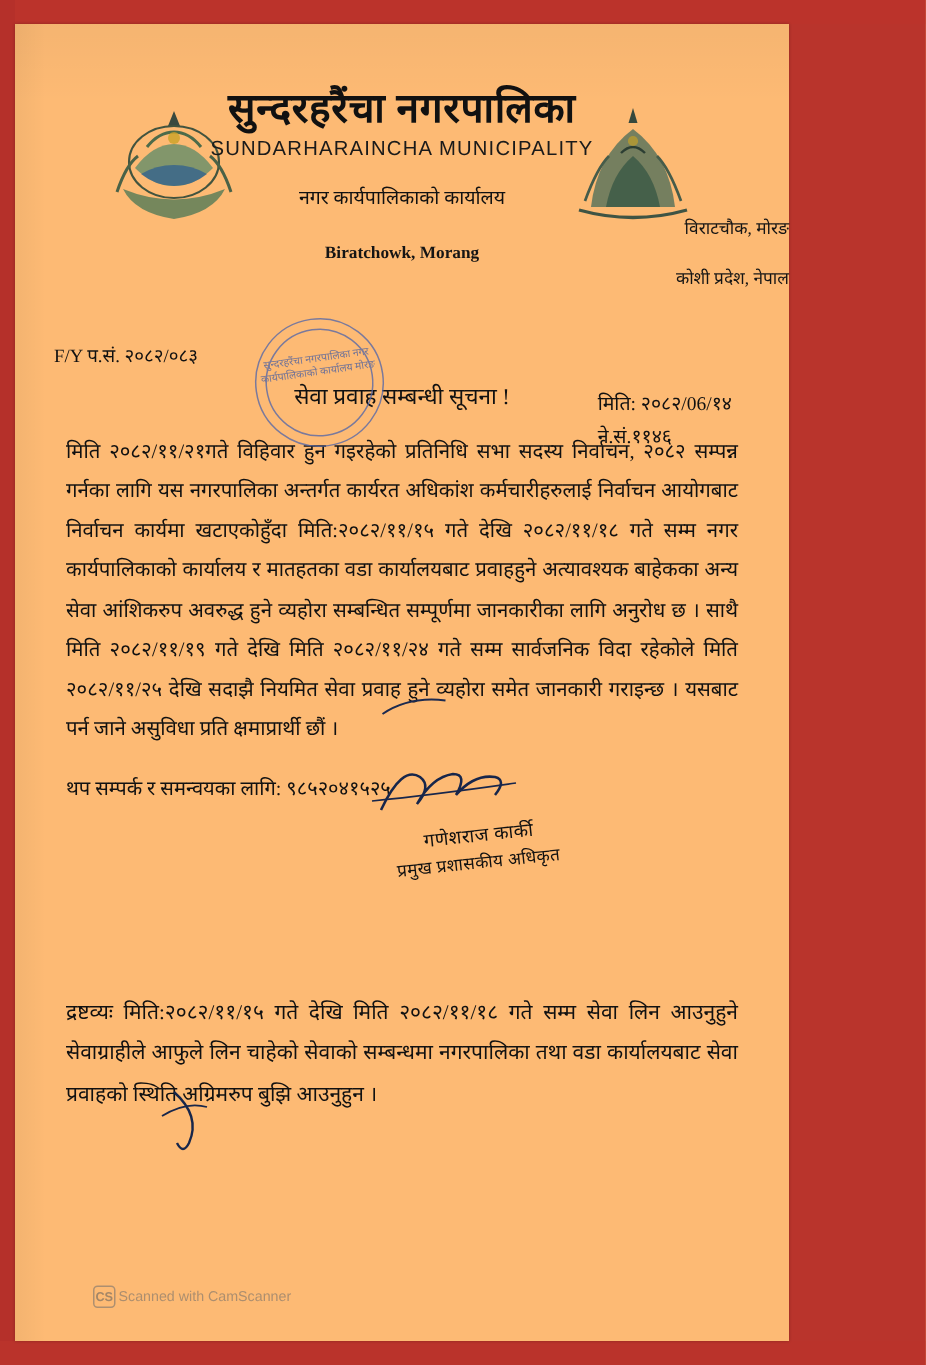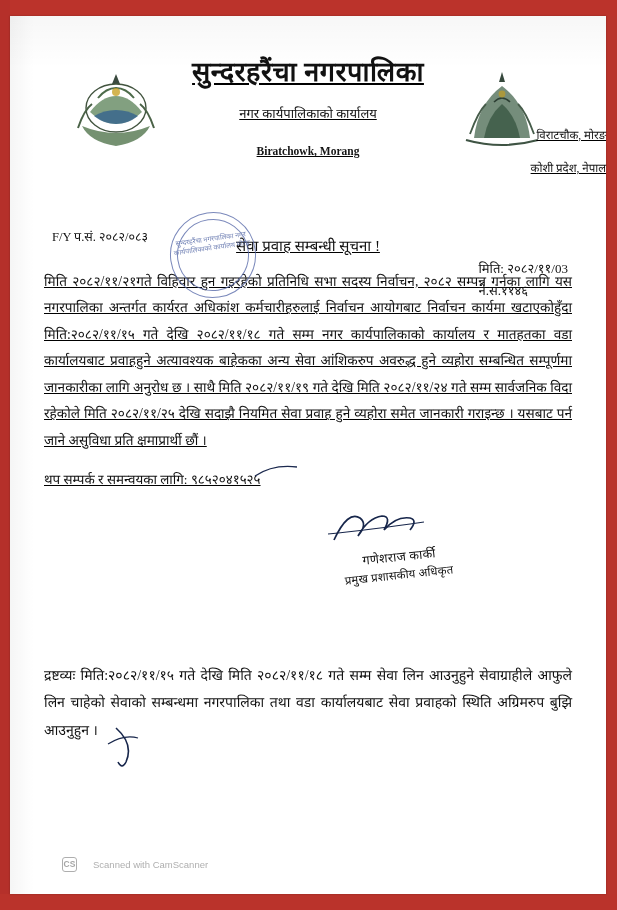--- a/index.html
+++ b/index.html
@@ -12,24 +12,23 @@
   #page {
     position: relative;
     width: 617px; height: 910px;
     overflow: hidden;
     background: #b9342c;
   }
   
   #paper {
     position: absolute;
     left: 10px; top: 16px;
-    width: 596px; height: 878px;
-    background: #ffffff;
+    width: 516px; height: 878px;
+    background: #fdba74;
     box-shadow: 0 0 2px rgba(0,0,0,0.25);
-    text-decoration: underline;
   }
   #paper:before {
     content: "";
     position: absolute;
     left: 0; top: 0; right: 0; bottom: 0;
     background:
       linear-gradient(180deg, rgba(0,0,0,0.03), rgba(0,0,0,0) 6%),
       linear-gradient(90deg, rgba(0,0,0,0.04), rgba(0,0,0,0) 4%);
     pointer-events: none;
   }
@@ -116,21 +115,21 @@
     content: "";
     position: absolute;
     left: 6px; top: 6px; right: 6px; bottom: 6px;
     border: 1px solid #5668a8;
     border-radius: 50%;
   }
 
   
   .ref-left {
     position: absolute;
-    left: 42px; top: 212px;
+    left: 26px; top: 212px;
     font-size: 12.5px;
     color: #111;
   }
   .ref-right {
     position: absolute;
     right: 38px; top: 242px;
     font-size: 13px;
     color: #111;
     text-align: left;
     line-height: 1.7;
@@ -197,21 +196,21 @@
     left: 96px; top: 706px;
     width: 60px; height: 46px;
   }
 
   
   .cs {
     position: absolute;
     left: 20px; bottom: 22px;
     display: flex;
     align-items: center;
-    gap: 16px;
+    gap: 2px;
     opacity: 0.55;
     padding-left: 32px;
   }
   .cs-badge {
     width: 15px; height: 15px;
     border: 1.4px solid #6d6d6d;
     border-radius: 3px;
     font-size: 8.5px;
     line-height: 12px;
     text-align: center;
@@ -266,33 +265,34 @@
           <path d="M40 34 q8 -8 16 0" stroke="#2c3e33" stroke-width="1.6" fill="none"></path>
           <circle cx="48" cy="26" r="3.4" fill="#b89b2e" opacity="0.8"></circle>
           <path d="M16 66 q8 -22 16 -30" stroke="#465c4a" stroke-width="1.8" fill="none"></path>
           <path d="M80 66 q-8 -22 -16 -30" stroke="#465c4a" stroke-width="1.8" fill="none"></path>
         </g>
       </svg>
     </div>
 
     <div class="header">
       <div class="np-title">सुन्दरहरैंचा नगरपालिका</div>
+      <div class="en-title">SUNDARHARAINCHA MUNICIPALITY</div>
       <div class="np-sub">नगर कार्यपालिकाको कार्यालय</div>
       <div class="addr">
         <div class="np">विराटचौक, मोरङ</div>
         <div>Biratchowk, Morang</div>
         <div class="np">कोशी प्रदेश, नेपाल</div>
       </div>
     </div>
 
     <div class="stamp">सुन्दरहरैंचा नगरपालिका नगर कार्यपालिकाको कार्यालय मोरङ</div>
 
     <div class="ref-left">F/Y प.सं. २०८२/०८३</div>
     <div class="ref-right">
-      <div>मिति: २०८२/११/03</div>
+      <div>मिति: २०८२/06/१४</div>
       <div>ने.सं.११४६</div>
     </div>
 
     <div class="subject">सेवा प्रवाह सम्बन्धी सूचना !</div>
 
     <div class="body">
       <p>मिति २०८२/११/२१गते विहिवार हुन गइरहेको प्रतिनिधि सभा सदस्य निर्वाचन, २०८२ सम्पन्न गर्नका लागि यस नगरपालिका अन्तर्गत कार्यरत अधिकांश कर्मचारीहरुलाई निर्वाचन आयोगबाट निर्वाचन कार्यमा खटाएकोहुँदा मिति:२०८२/११/१५ गते देखि २०८२/११/१८ गते सम्म नगर कार्यपालिकाको कार्यालय र मातहतका वडा कार्यालयबाट प्रवाहहुने अत्यावश्यक बाहेकका अन्य सेवा आंशिकरुप अवरुद्ध हुने व्यहोरा सम्बन्धित सम्पूर्णमा जानकारीका लागि अनुरोध छ । साथै मिति २०८२/११/१९ गते देखि मिति २०८२/११/२४ गते सम्म सार्वजनिक विदा रहेकोले मिति २०८२/११/२५ देखि सदाझै नियमित सेवा प्रवाह हुने व्यहोरा समेत जानकारी गराइन्छ । यसबाट पर्न जाने असुविधा प्रति क्षमाप्रार्थी छौं ।</p>
     </div>
 
     <svg class="pen-mark" viewBox="0 0 46 14">

